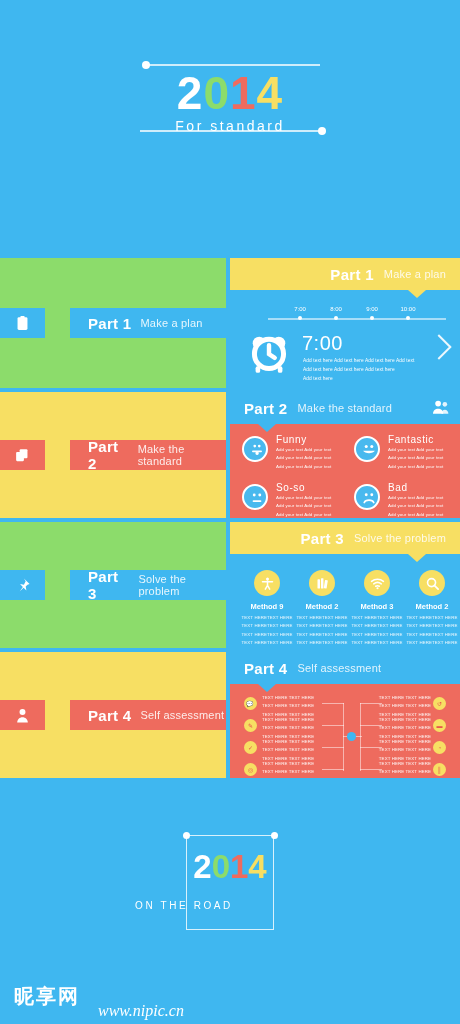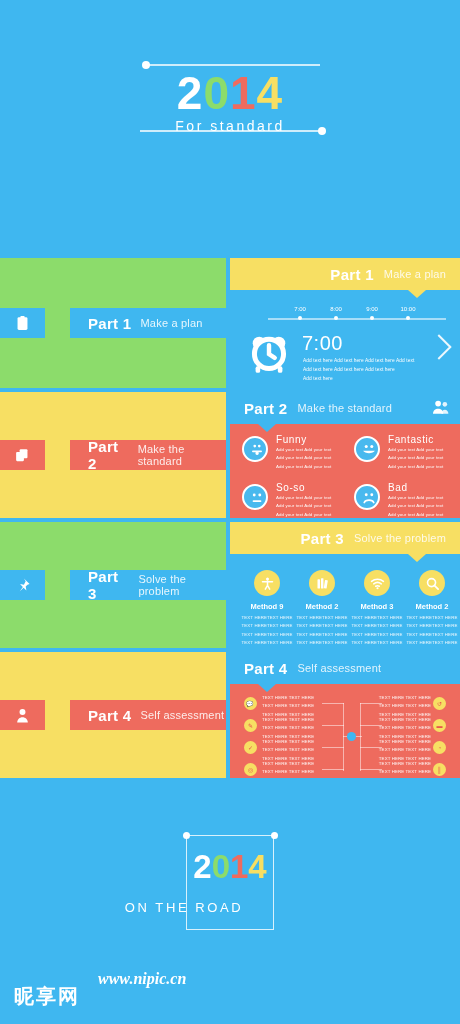--- a/index.html
+++ b/index.html
@@ -79,28 +79,28 @@
   .hub{ position:absolute; width:9px; height:9px; border-radius:50%; background:#3FB7F0; }
 
   
   #tail{ position:absolute; left:0; top:790px; width:460px; height:165px; }
   #frame{ position:absolute; left:186px; top:45px; width:88px; height:95px;
     border:1px solid rgba(255,255,255,.8); }
   .fdot{ position:absolute; width:7px; height:7px; border-radius:50%; background:#fff; }
   #tail-year{ position:absolute; left:0; top:60px; width:460px; text-align:center;
     font-size:33px; font-weight:700; line-height:1; }
   #tail-sub{ position:absolute; left:0; top:110px; width:368px; text-align:center;
-    color:#ffffff; font-size:13px; letter-spacing:2.6px; }
+    color:#ffffff; font-size:10px; letter-spacing:2.6px; }
 
   
   #footer{ position:absolute; left:0; top:955px; width:460px; height:69px; }
   #logo-cn{ position:absolute; left:14px; top:28px; color:#fff; font-size:20px;
     font-weight:700; letter-spacing:2px; font-family:"DejaVu Sans", sans-serif; }
-  #logo-url{ position:absolute; left:98px; top:15px; color:#fff; font-size:16px;
-    font-weight:700; font-style:italic; font-family:"Liberation Serif", serif; }
+  #logo-url{ position:absolute; left:98px; top:47px; color:#fff; font-size:16px;
+    font-weight:400; font-style:italic; font-family:"Liberation Serif", serif; }
   #idbox{ position:absolute; left:222px; top:29px; height:20px; padding:0 8px;
     background:rgba(255,255,255,.17); color:#fff; font-size:10.5px;
     display:flex; align-items:center; letter-spacing:.1px; }
 </style>
 </head>
 <body>
 
 <div id="hero">
   <div class="hero-line" id="hero-line-top"></div>
   <div class="hero-dot" id="hero-dot-left"></div>

